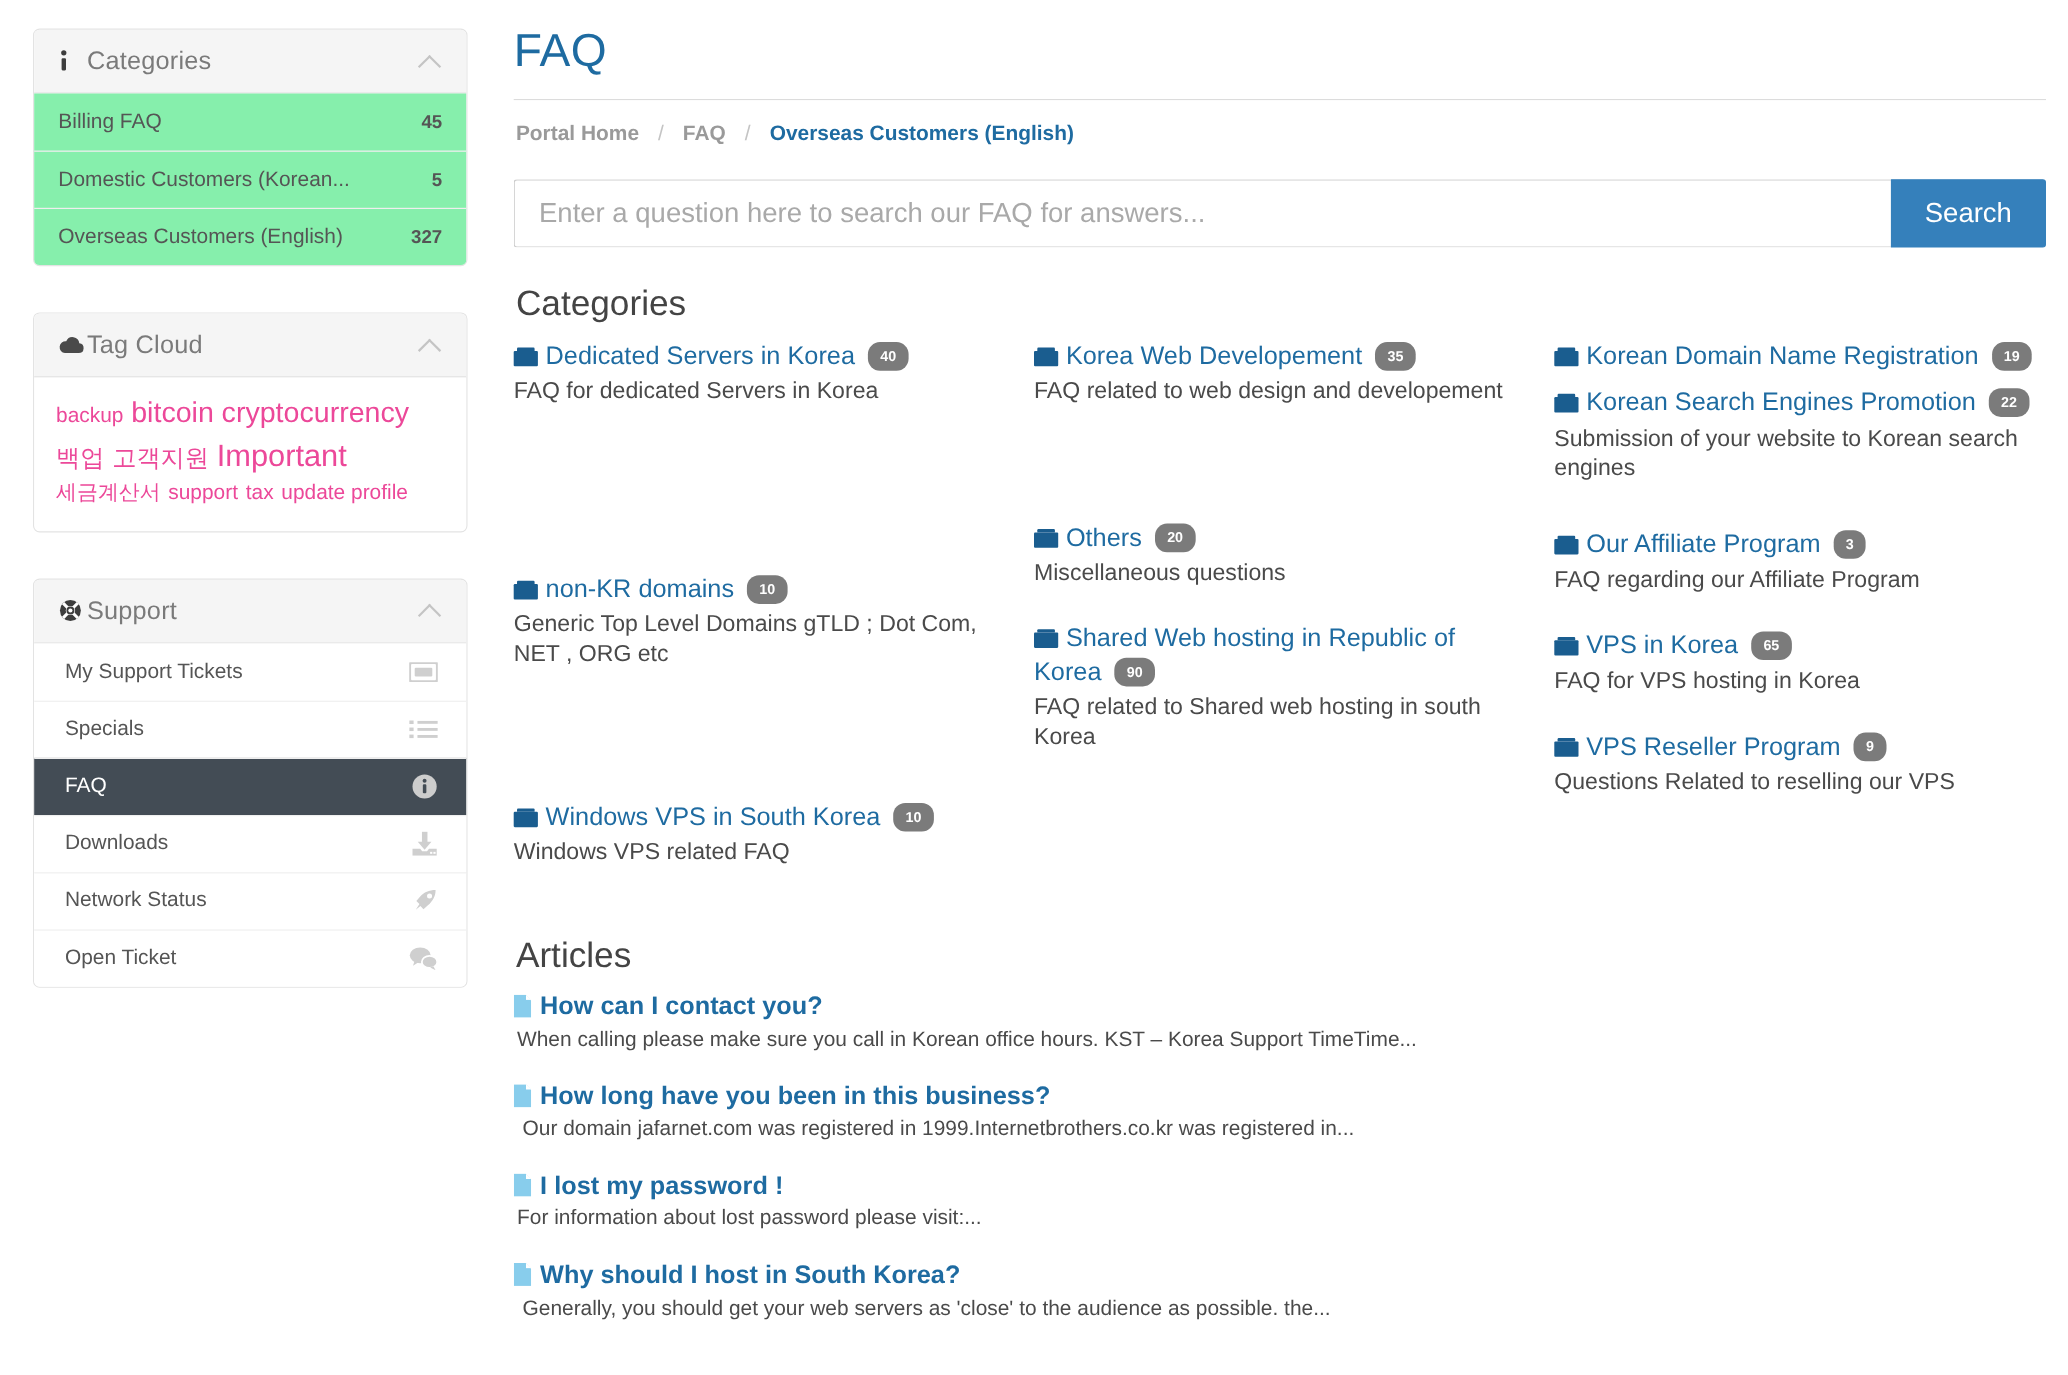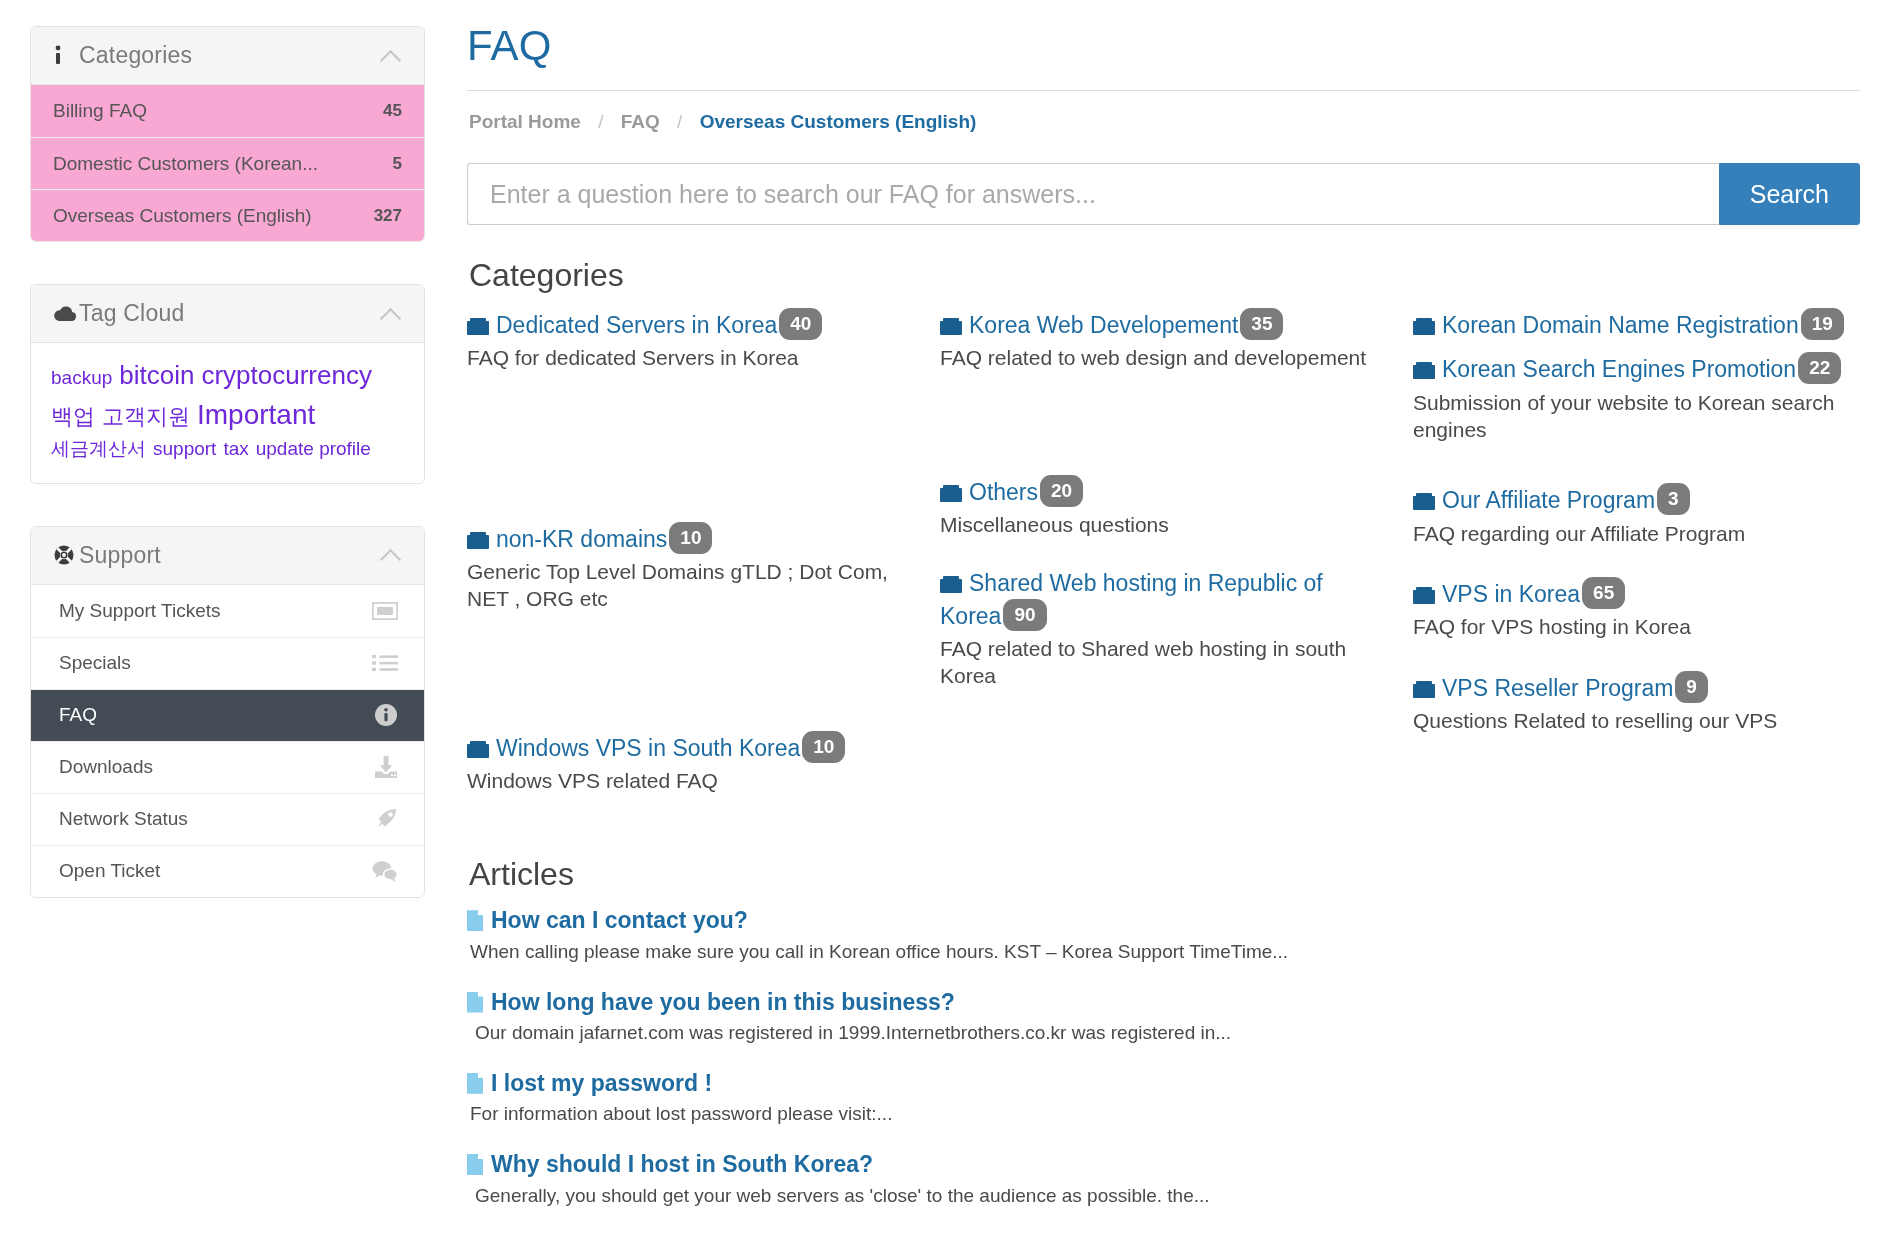--- a/index.html
+++ b/index.html
@@ -56,34 +56,34 @@
     border-top: 2px solid #c4c4c4;
     transform: rotate(45deg);
   }
 
   .cat-row {
     display: flex;
     align-items: center;
     padding: 0 22px;
     height: 52px;
     border-top: 1px solid #eeeeee;
-    background: #f9a8d4;
+    background: #86efac;
   }
   .cat-row:first-child { border-top: none; }
   .cat-label {
     font-size: 19px; color: #555;
     flex: 1;
     white-space: nowrap; overflow: hidden; text-overflow: ellipsis;
     padding-right: 10px;
   }
   .cat-count { font-size: 17px; font-weight: bold; color: #555; }
 
   .tag-body { padding: 14px 20px 20px 20px; line-height: 1.45; }
   .tag {
-    color: #6d28d9;
+    color: #ec4899;
     text-decoration: none;
     display: inline;
     margin-right: 7px;
     white-space: nowrap;
   }
   .tag.s-sm { font-size: 19px; }
   .tag.s-md { font-size: 22px; }
   .tag.s-lg { font-size: 28px; }
   .tag.s-xl { font-size: 26px; }
 
@@ -187,26 +187,26 @@
     width: 16px; height: 3px;
     background: #1a5d8f;
     border-radius: 1px 1px 0 0;
   }
   .cat-link { color: #1e6ba1; text-decoration: none; }
   .badge {
     display: inline-block;
     background: #7b7b7b;
     color: #fff;
     border-radius: 11px;
-    font-size: 19px;
+    font-size: 13px;
     font-weight: bold;
     line-height: 1;
     padding: 6px 11px 7px 11px;
     vertical-align: 3px;
-    margin-left: 2px;
+    margin-left: 12px;
   }
   .cat-desc {
     font-size: 21px;
     color: #4a4a4a;
     line-height: 1.3;
     margin-top: 4px;
   }
 
   .articles { margin-top: 10px; }
   .article { margin-bottom: 24px; }

